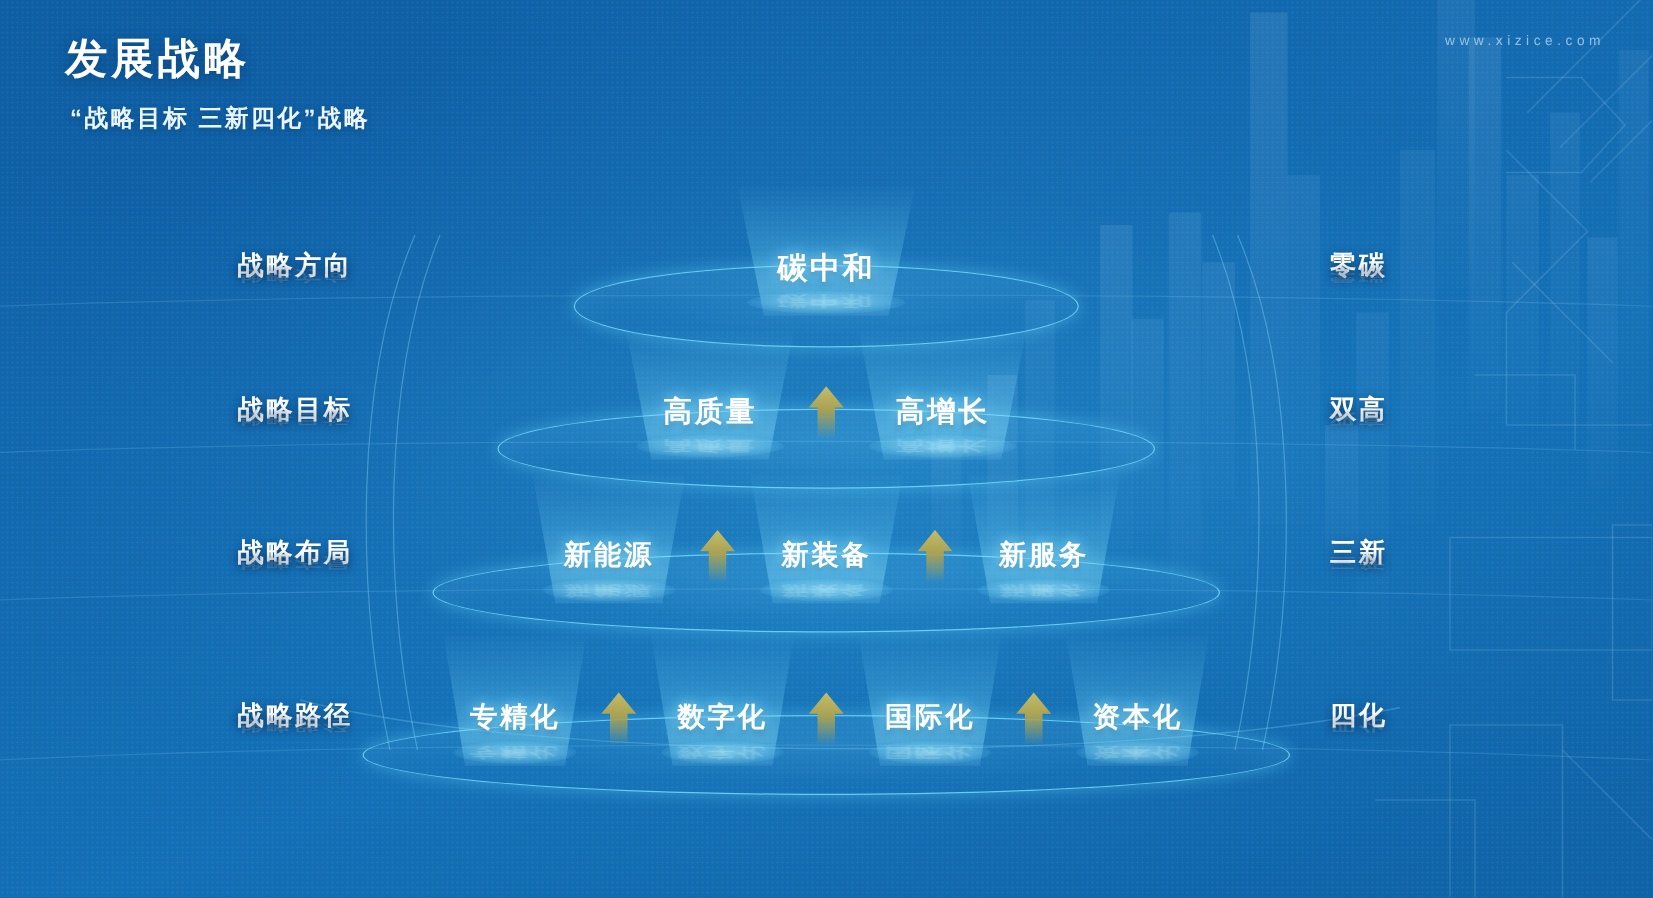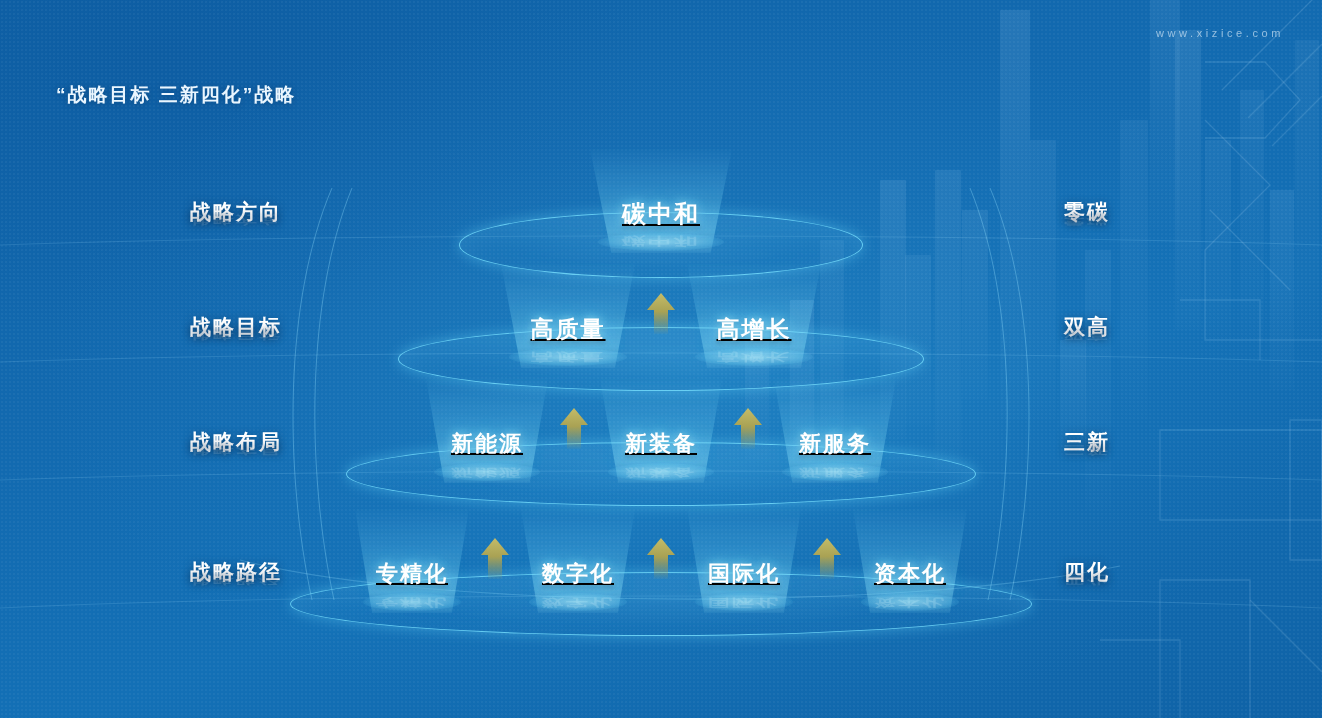--- a/index.html
+++ b/index.html
@@ -70,21 +70,21 @@
     position:absolute;left:50%;transform:translateX(-50%);
     border:1.4px solid rgba(120,225,255,.82);
     border-radius:50%;
     box-shadow:0 0 14px rgba(110,220,255,.40),inset 0 10px 26px rgba(120,220,255,.13);
     background:radial-gradient(ellipse at 50% 40%, rgba(120,215,255,.16) 0%, rgba(70,180,235,.05) 55%, rgba(0,0,0,0) 78%);
   }
 
   
   .items{
     position:absolute;left:50%;transform:translateX(-50%);
-    display:flex;justify-content:center;text-decoration:underline;
+    display:flex;align-items:center;justify-content:center;
   }
 
   
   .pillar{
     position:relative;display:flex;align-items:center;justify-content:center;
     height:78px;
   }
   .pillar .glow{
     position:absolute;left:50%;top:-26px;transform:translateX(-50%);
     height:104px;
@@ -330,16 +330,17 @@
           <div class="pillar" style="width: 132px;">
             <div class="glow" style="width: 114px;"></div>
             <div class="cap" style="width: 98px; height: 18px;"></div>
             <div class="txt" style="font-size: 22px;">资本化</div>
             <div class="txtrefl" style="font-size: 22px;">资本化</div>
           </div>
         </div>
       </div>
     </div>
 
+  <div class="title">发展战略</div>
   <div class="subtitle">“战略目标 三新四化”战略</div>
   <div class="watermark">www.xizice.com</div>
 
 </div>
 
 </body></html>

